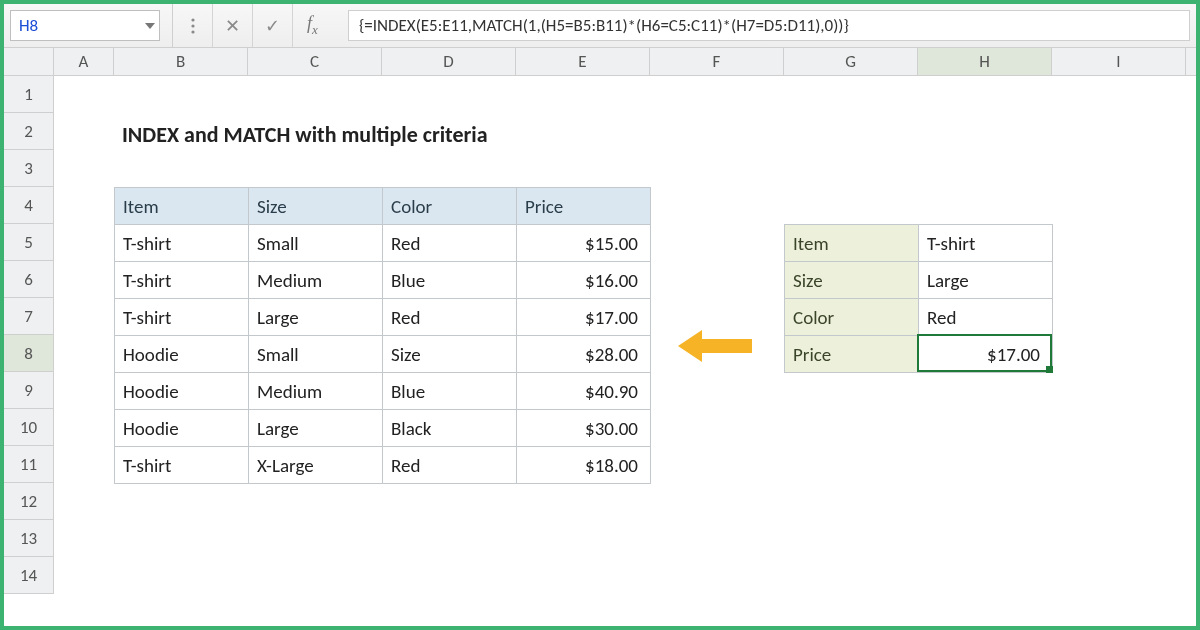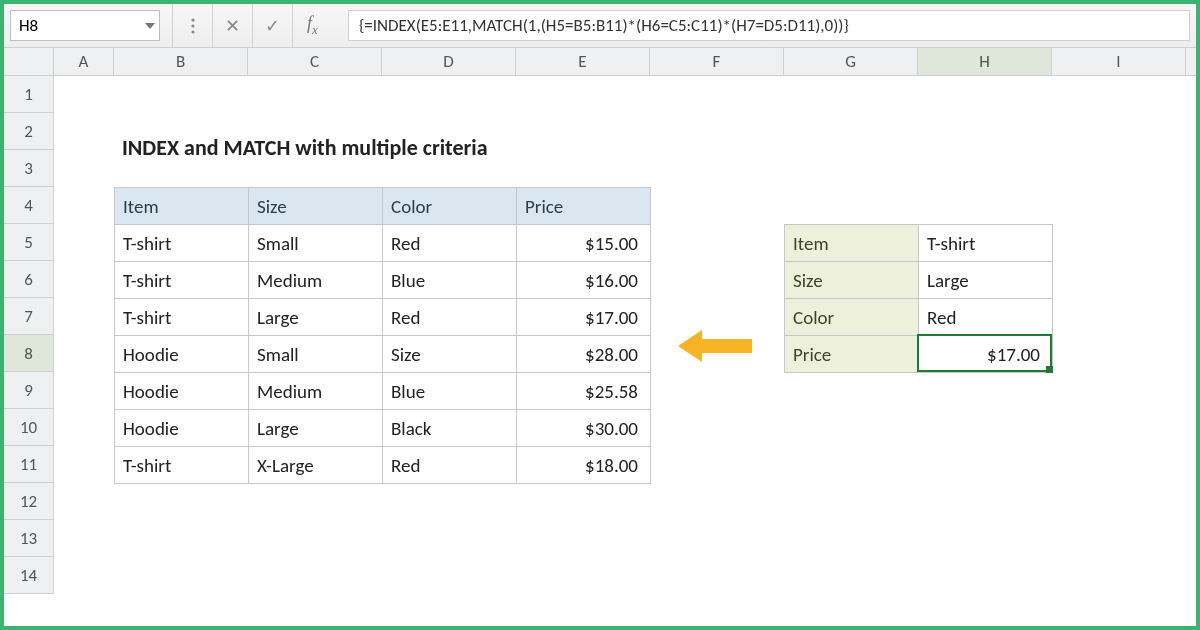--- a/index.html
+++ b/index.html
@@ -30,21 +30,21 @@
   }
   .namebox {
     width: 150px;
     border: 1px solid #bfbfbf;
     background: #fff;
     margin: 6px 0 6px 6px;
     display: flex;
     align-items: center;
     padding: 0 8px;
     font-size: 17px;
-    color: #000000;
+    color: #1d4ed8;
     position: relative;
   }
   .name-dd {
     position: absolute;
     right: 4px;
     top: 50%;
     transform: translateY(-50%);
     width: 0; height: 0;
     border-left: 5px solid transparent;
     border-right: 5px solid transparent;
@@ -134,21 +134,21 @@
     top: 28px; left: 50px; right: 0; bottom: 0;
   }
 
   
   .cw-A { width: 60px; }
   .cw-B, .cw-C, .cw-D, .cw-E, .cw-F, .cw-G, .cw-H, .cw-I { width: 134px; }
 
   .title {
     position: absolute;
     left: 68px;
-    top: 58px;
+    top: 45px;
     font-weight: 700;
     font-size: 22px;
     color: #222;
   }
 
   
   .dtable {
     position: absolute;
     left: 60px; 
     top: 111px; 
@@ -319,21 +319,21 @@
             <tr>
               <td>Hoodie</td>
               <td>Small</td>
               <td>Size</td>
               <td class="price">$28.00</td>
             </tr>
             <tr>
               <td>Hoodie</td>
               <td>Medium</td>
               <td>Blue</td>
-              <td class="price">$25.58</td>
+              <td class="price">$40.90</td>
             </tr>
             <tr>
               <td>Hoodie</td>
               <td>Large</td>
               <td>Black</td>
               <td class="price">$30.00</td>
             </tr>
             <tr>
               <td>T-shirt</td>
               <td>X-Large</td>

